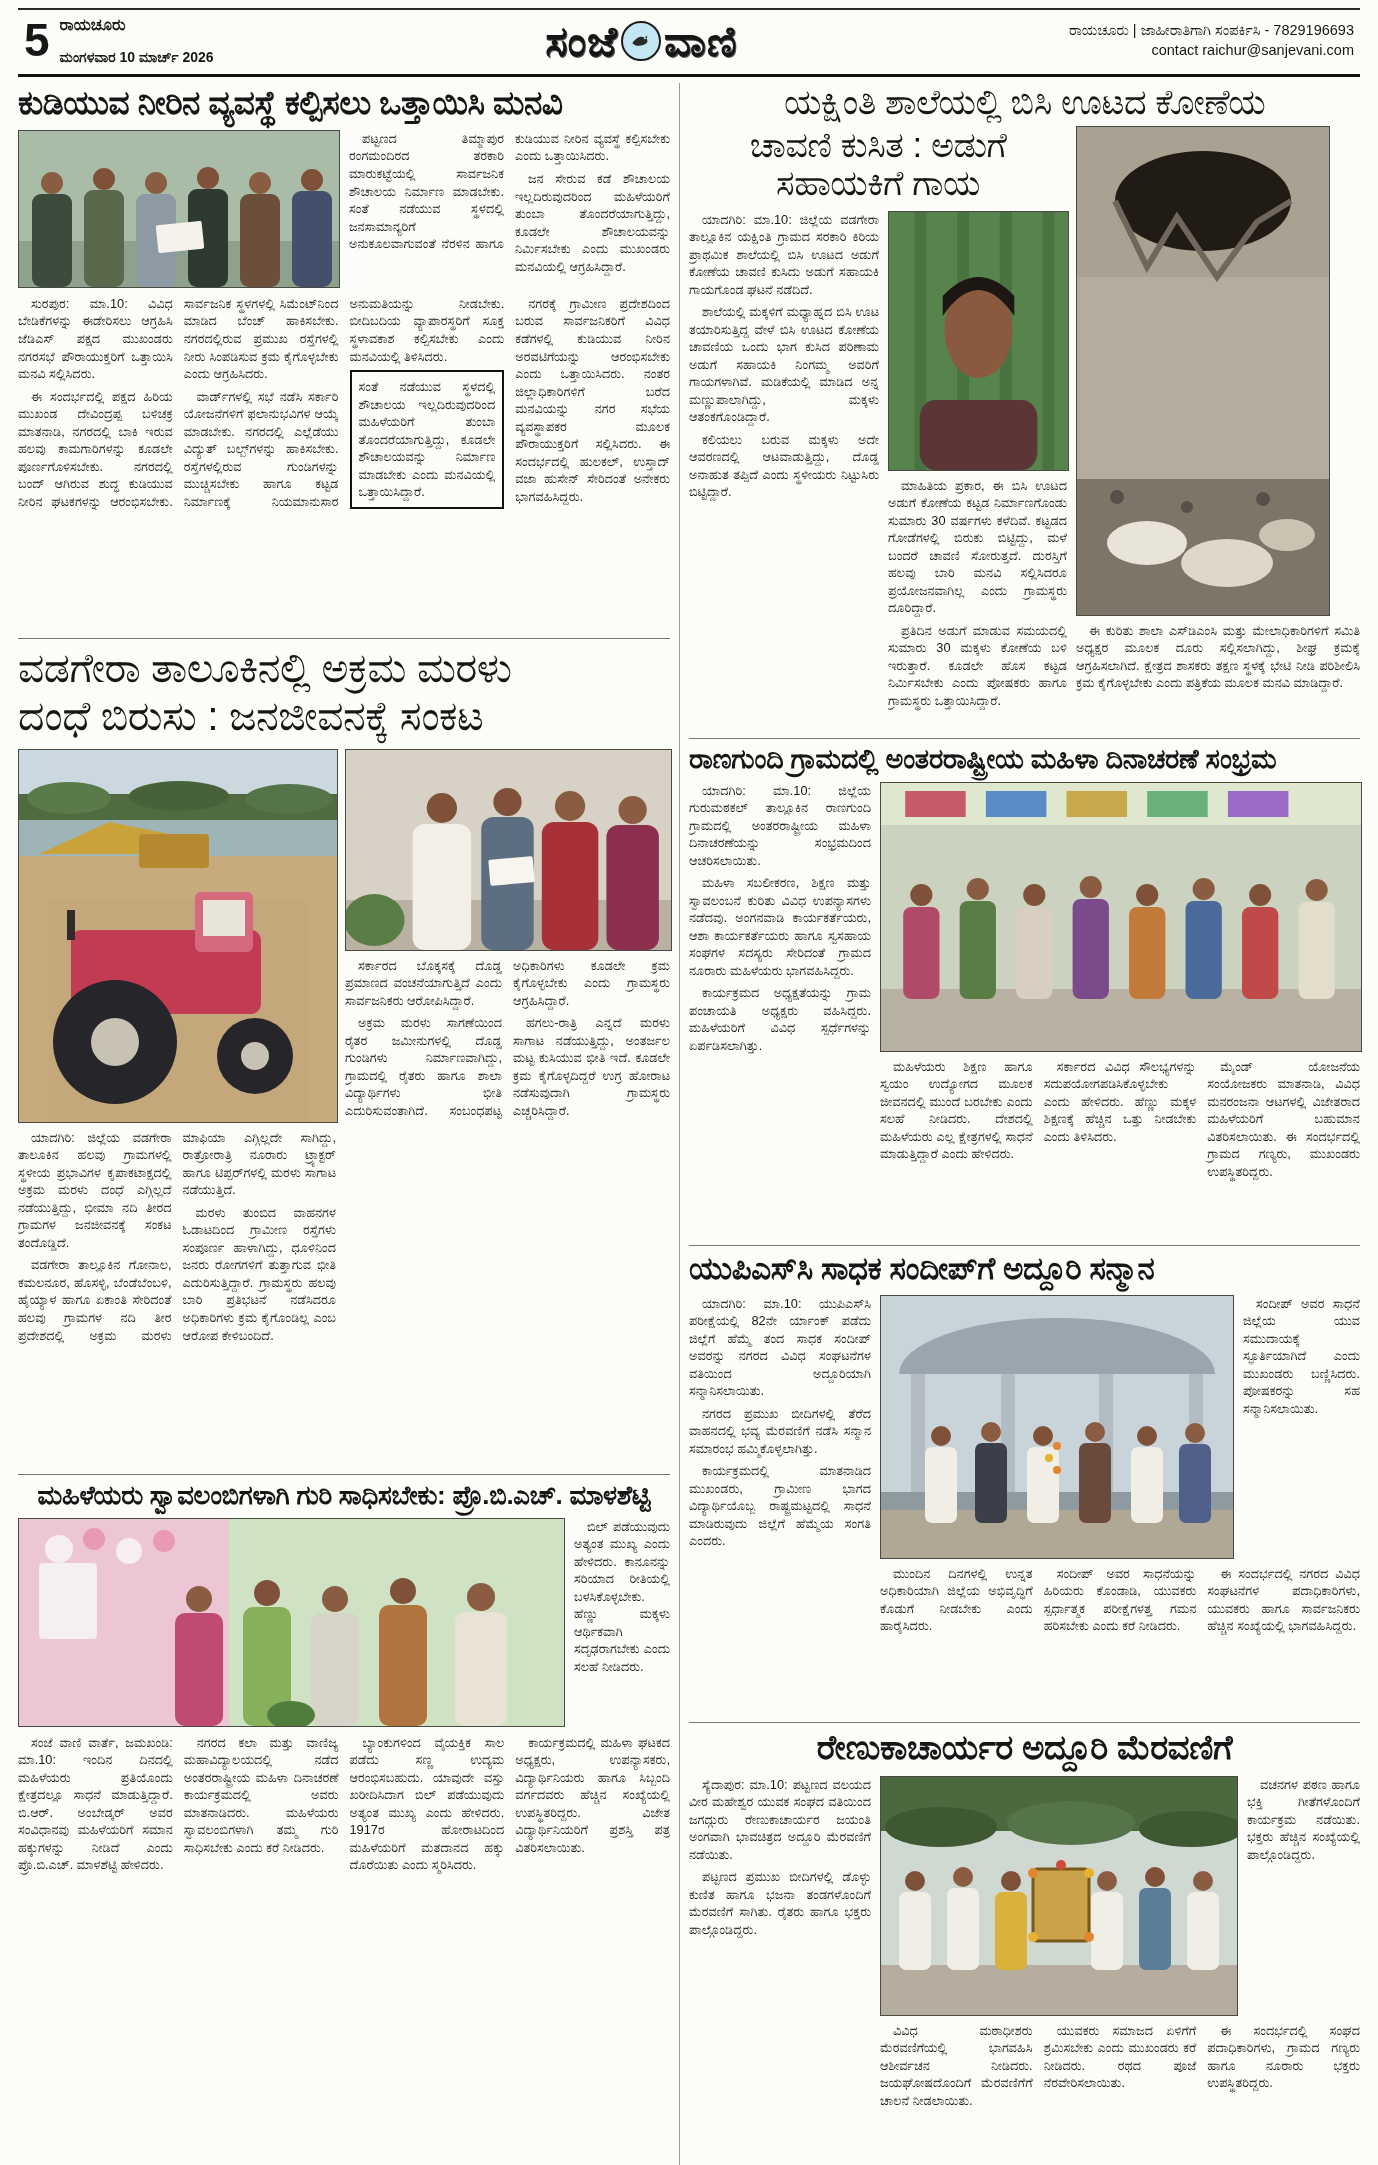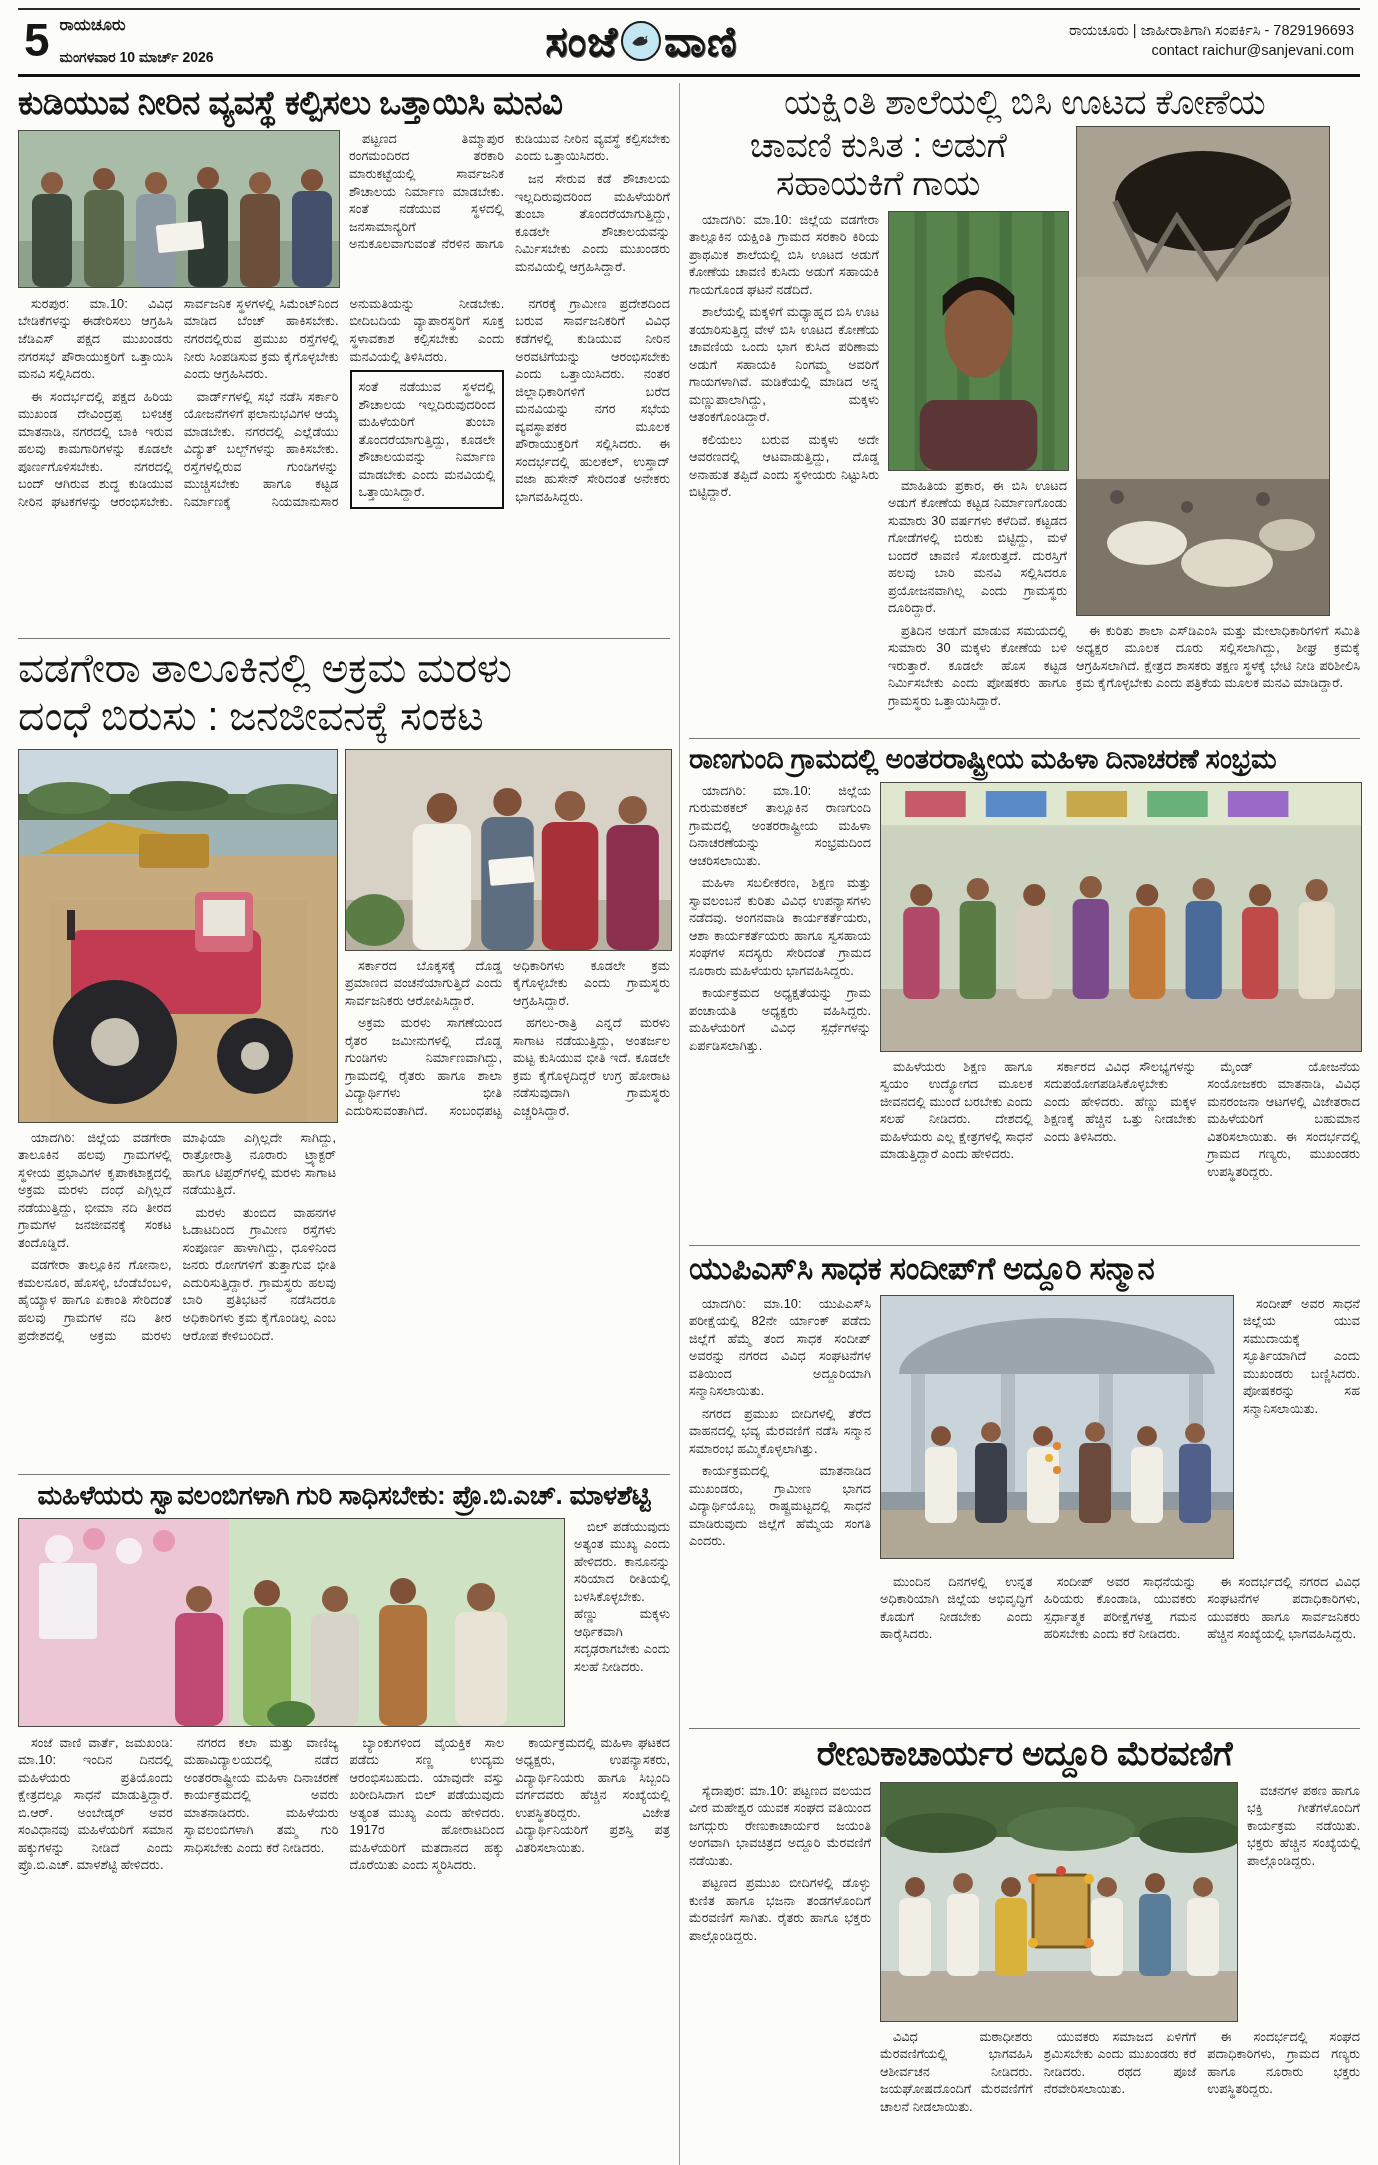--- a/index.html
+++ b/index.html
@@ -367,21 +367,21 @@
                       <rect x="250" y="151" width="32" height="76" rx="7" fill="#f1eee6"></rect>
                     <circle cx="314" cy="137" r="10" fill="#8a5c42"></circle>
                       <rect x="298" y="148" width="32" height="79" rx="7" fill="#50608a"></rect>
                   </g>
                 </svg>
               </div>
               <div class="txt" style="flex:1;height:262px;">
                 <p>ಸಂದೀಪ್ ಅವರ ಸಾಧನೆ ಜಿಲ್ಲೆಯ ಯುವ ಸಮುದಾಯಕ್ಕೆ ಸ್ಫೂರ್ತಿಯಾಗಿದೆ ಎಂದು ಮುಖಂಡರು ಬಣ್ಣಿಸಿದರು. ಪೋಷಕರನ್ನು ಸಹ ಸನ್ಮಾನಿಸಲಾಯಿತು.</p>
               </div>
             </div>
-            <div class="txt cols3" style="height:148px;margin-top:14px;">
+            <div class="txt cols3" style="height:148px;margin-top:6px;">
               <p>ಮುಂದಿನ ದಿನಗಳಲ್ಲಿ ಉನ್ನತ ಅಧಿಕಾರಿಯಾಗಿ ಜಿಲ್ಲೆಯ ಅಭಿವೃದ್ಧಿಗೆ ಕೊಡುಗೆ ನೀಡಬೇಕು ಎಂದು ಹಾರೈಸಿದರು.</p>
               <p>ಸಂದೀಪ್ ಅವರ ಸಾಧನೆಯನ್ನು ಹಿರಿಯರು ಕೊಂಡಾಡಿ, ಯುವಕರು ಸ್ಪರ್ಧಾತ್ಮಕ ಪರೀಕ್ಷೆಗಳತ್ತ ಗಮನ ಹರಿಸಬೇಕು ಎಂದು ಕರೆ ನೀಡಿದರು.</p>
               <p>ಈ ಸಂದರ್ಭದಲ್ಲಿ ನಗರದ ವಿವಿಧ ಸಂಘಟನೆಗಳ ಪದಾಧಿಕಾರಿಗಳು, ಯುವಕರು ಹಾಗೂ ಸಾರ್ವಜನಿಕರು ಹೆಚ್ಚಿನ ಸಂಖ್ಯೆಯಲ್ಲಿ ಭಾಗವಹಿಸಿದ್ದರು.</p>
             </div>
           </div>
         </div>
       </section>
 
       <section>
         <div class="hr"></div>

